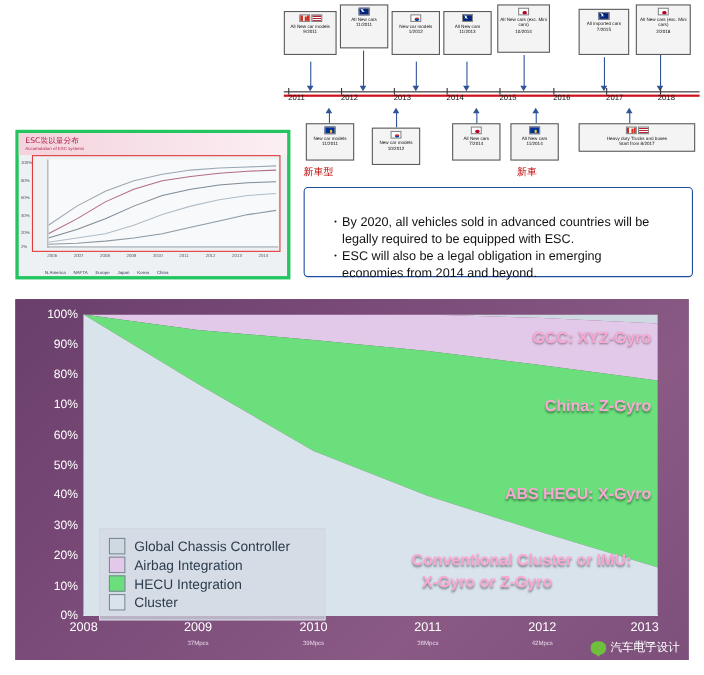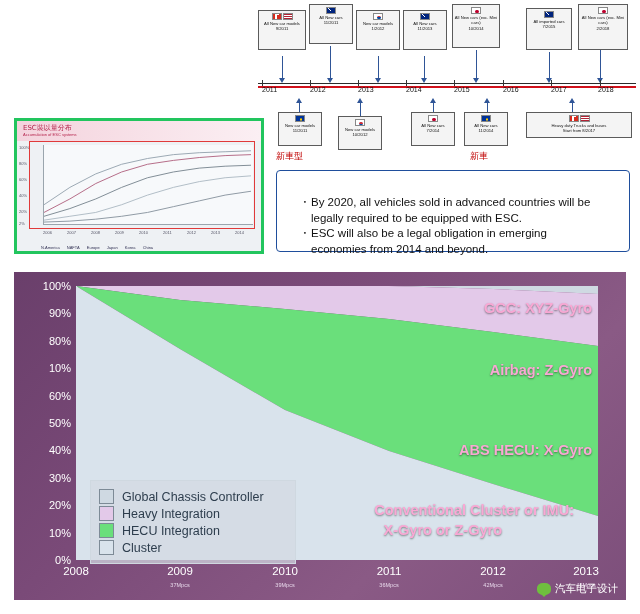--- a/index.html
+++ b/index.html
@@ -313,21 +313,21 @@
       <polygon points="0,0 104,0 209,0 313,0 417,0 522,0 522,8 417,3 313,0 209,0 104,0 0,0" fill="#cfd9e2"></polygon>
 
       <polygon points="0,0 104,0 209,0 313,0 417,3 522,8 522,60 417,46 313,33 209,23 104,14 0,0" fill="#e3c9e9"></polygon>
 
       <polygon points="0,0 104,14 209,23 313,33 417,46 522,60 522,230 417,198 313,165 209,124 104,63 0,0" fill="#6adf7b"></polygon>
 
       <polygon points="0,0 104,63 209,124 313,165 417,198 522,230 522,274 417,274 313,274 209,274 104,274 0,274" fill="#d9e3ec"></polygon>
     </svg>
 
     <div class="arealab" style="right:6px;top:14px;">GCC: XYZ-Gyro</div>
-    <div class="arealab" style="right:6px;top:76px;">Airbag: Z-Gyro</div>
+    <div class="arealab" style="right:6px;top:76px;">China: Z-Gyro</div>
     <div class="arealab" style="right:6px;top:156px;">ABS HECU: X-Gyro</div>
     <div class="arealab" style="right:24px;top:216px;">Conventional Cluster or IMU:</div>
     <div class="arealab" style="right:96px;top:236px;">X-Gyro or Z-Gyro</div>
 
     <div class="xtick" style="left:0px;">2008</div>
     <div class="xtick" style="left:104px;">2009</div>
     <div class="xtick" style="left:209px;">2010</div>
     <div class="xtick" style="left:313px;">2011</div>
     <div class="xtick" style="left:417px;">2012</div>
     <div class="xtick" style="left:510px;">2013</div>
@@ -339,21 +339,21 @@
     <div class="xsub" style="left:510px;">45Mpcs</div>
   </div>
 
   <div id="legend">
     <div class="legrow">
       <span class="legsw" style="background:#cfd9e2;"></span>
       <span class="legtx">Global Chassis Controller</span>
     </div>
     <div class="legrow">
       <span class="legsw" style="background:#e3c9e9;"></span>
-      <span class="legtx">Heavy Integration</span>
+      <span class="legtx">Airbag Integration</span>
     </div>
     <div class="legrow">
       <span class="legsw" style="background:#6adf7b;"></span>
       <span class="legtx">HECU Integration</span>
     </div>
     <div class="legrow">
       <span class="legsw" style="background:#d9e3ec;"></span>
       <span class="legtx">Cluster</span>
     </div>
   </div>

